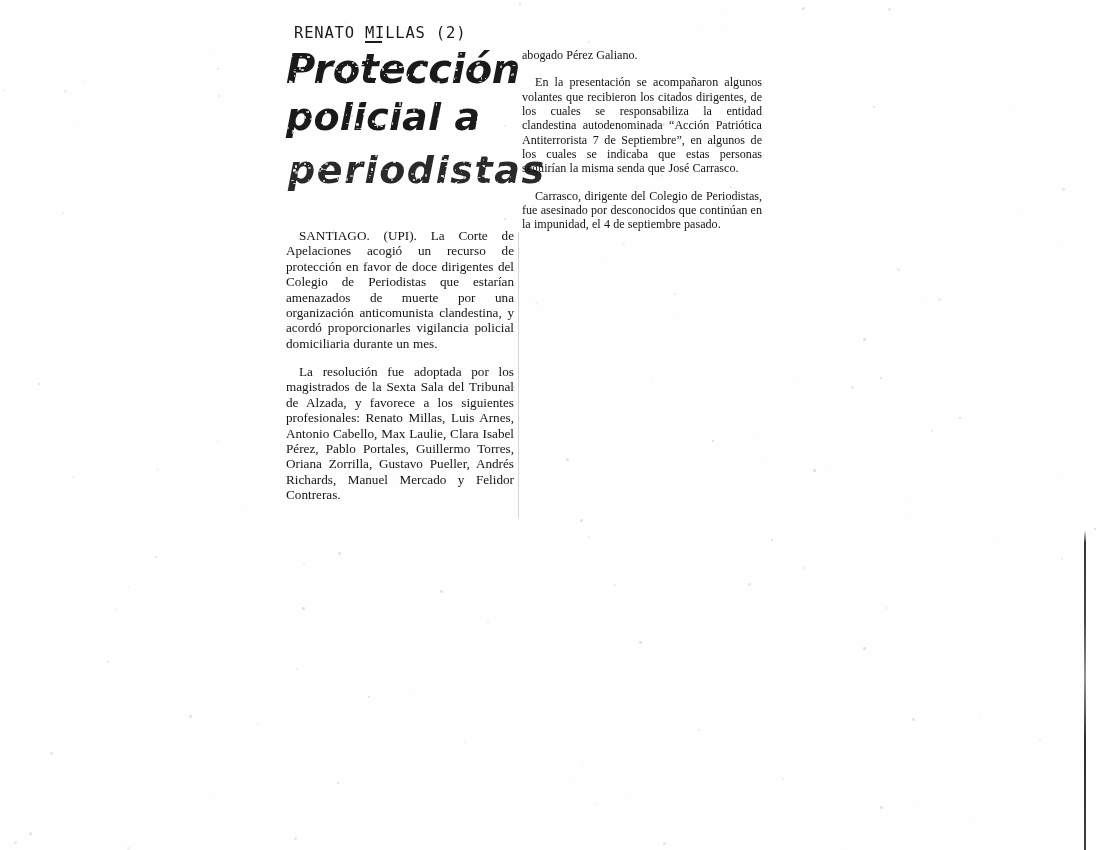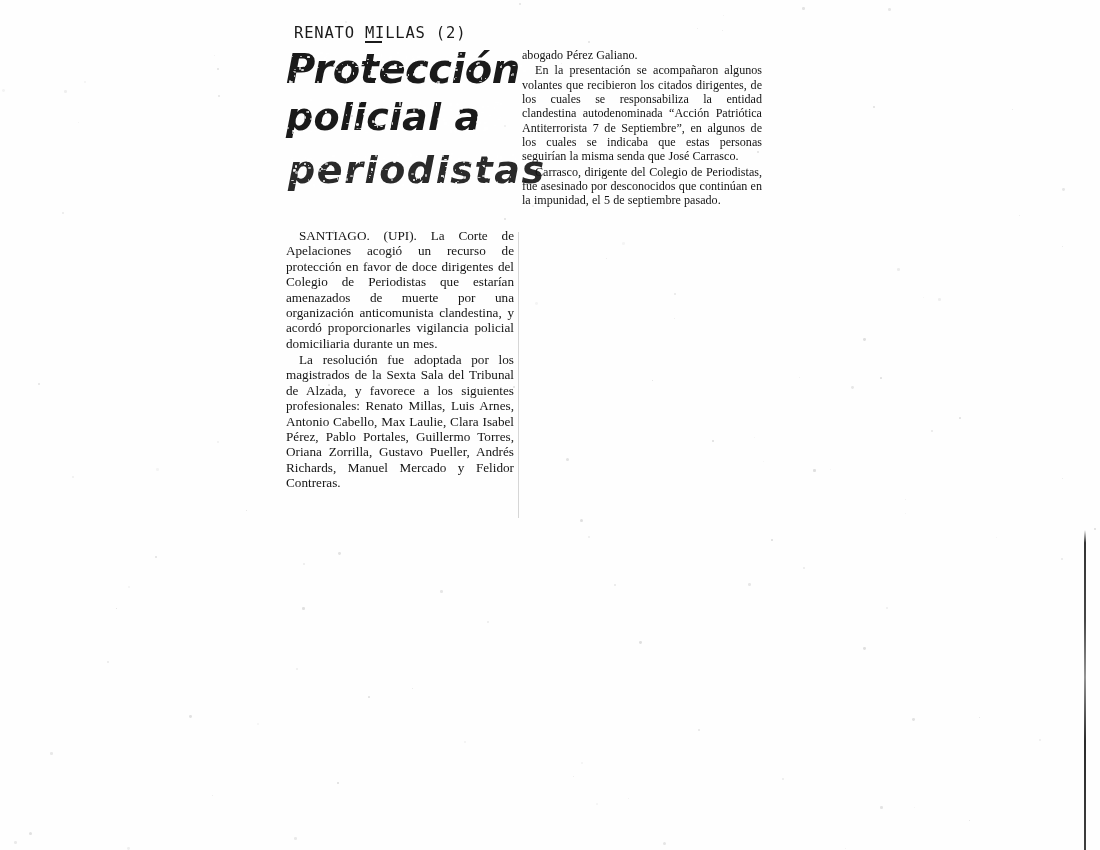--- a/index.html
+++ b/index.html
@@ -154,21 +154,21 @@
     color: #141414;
     word-spacing: 0.2px;
   }
   #column-two .col-para {
     font-size: 12.1px;
     line-height: 1.185;
   }
   #col2-para-lead {
     text-indent: 0;
   }
-  .col-para + .col-para { margin-top: 1px; }
+  .col-para + .col-para { margin-top: 13px; }
 
   
   #column-rule {
     position: absolute;
     left: 518px;
     top: 232px;
     width: 1px;
     height: 286px;
     background: #d6d6d6;
     z-index: 2;
@@ -801,19 +801,19 @@
   <div id="article-columns">
 
     <div id="column-one">
       <p class="col-para">SANTIAGO. (UPI).   La Corte de Apelaciones acogió un recurso de protección en favor de doce dirigentes del Colegio de Periodistas que estarían amenazados de muerte por una organización anticomunista clandestina, y acordó proporcionarles vigilancia policial domiciliaria durante un mes.</p>
       <p class="col-para">La resolución fue adoptada por los magistrados de la Sexta Sala del Tribunal de Alzada, y favorece a los siguientes profesionales: Renato Millas, Luis Arnes, Antonio Cabello, Max Laulie, Clara Isabel Pérez, Pablo Portales, Guillermo Torres, Oriana Zorrilla, Gustavo Pueller, Andrés Richards, Manuel Mercado y Felidor Contreras.</p>
     </div>
 
     <div id="column-two">
       <p class="col-para" id="col2-para-lead">abogado Pérez Galiano.</p>
       <p class="col-para">En la presentación se acompañaron algunos volantes que recibieron los citados dirigentes, de los cuales se responsabiliza la entidad clandestina autodenominada “Acción Patriótica Antiterrorista 7 de Septiembre”, en algunos de los cuales se indicaba que estas personas seguirían la misma senda que José Carrasco.</p>
-      <p class="col-para">Carrasco, dirigente del Colegio de Periodistas, fue asesinado por desconocidos que continúan en la impunidad, el 5 de septiembre pasado.</p>
+      <p class="col-para">Carrasco, dirigente del Colegio de Periodistas, fue asesinado por desconocidos que continúan en la impunidad, el 4 de septiembre pasado.</p>
     </div>
   </div>
 
   <div id="scan-bar-right"></div>
 
 </div>
 
 </body></html>

